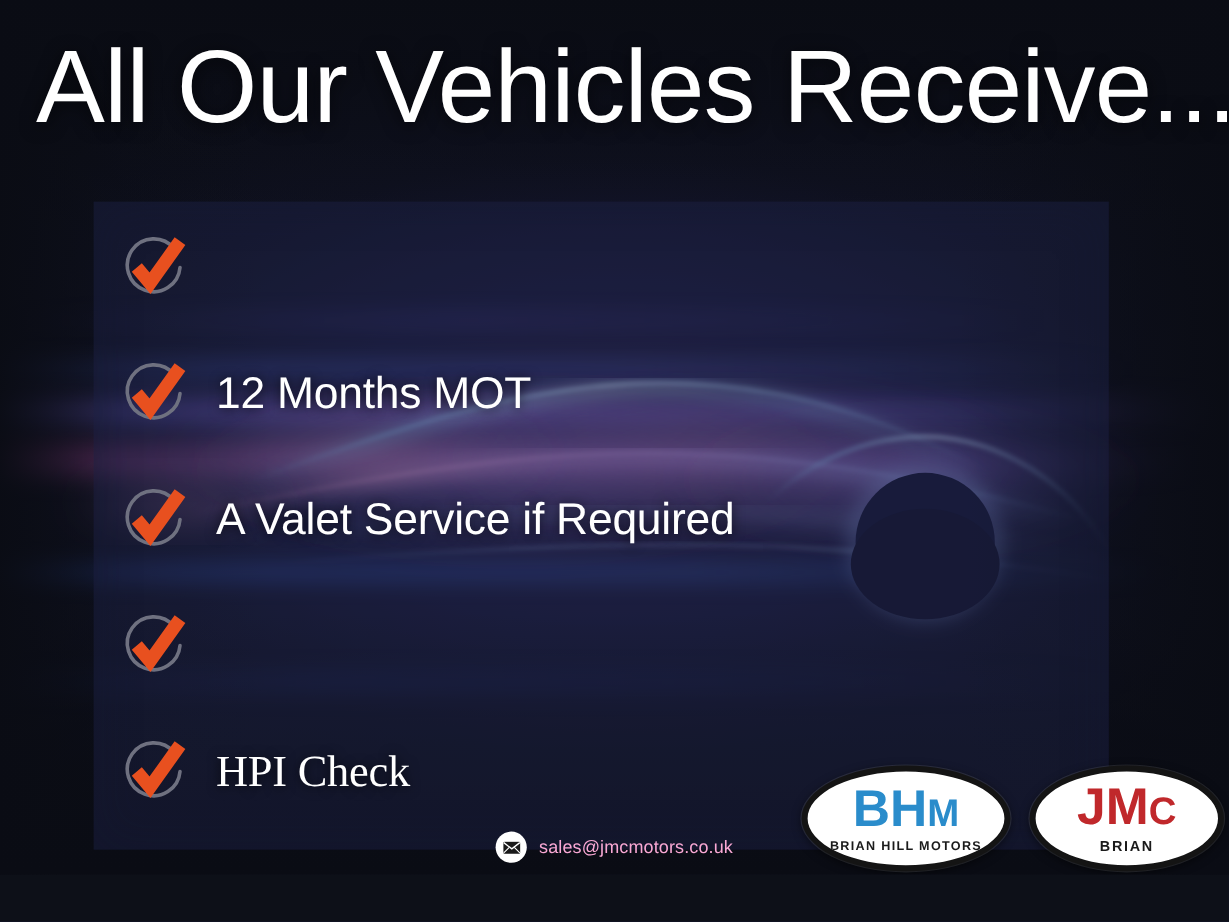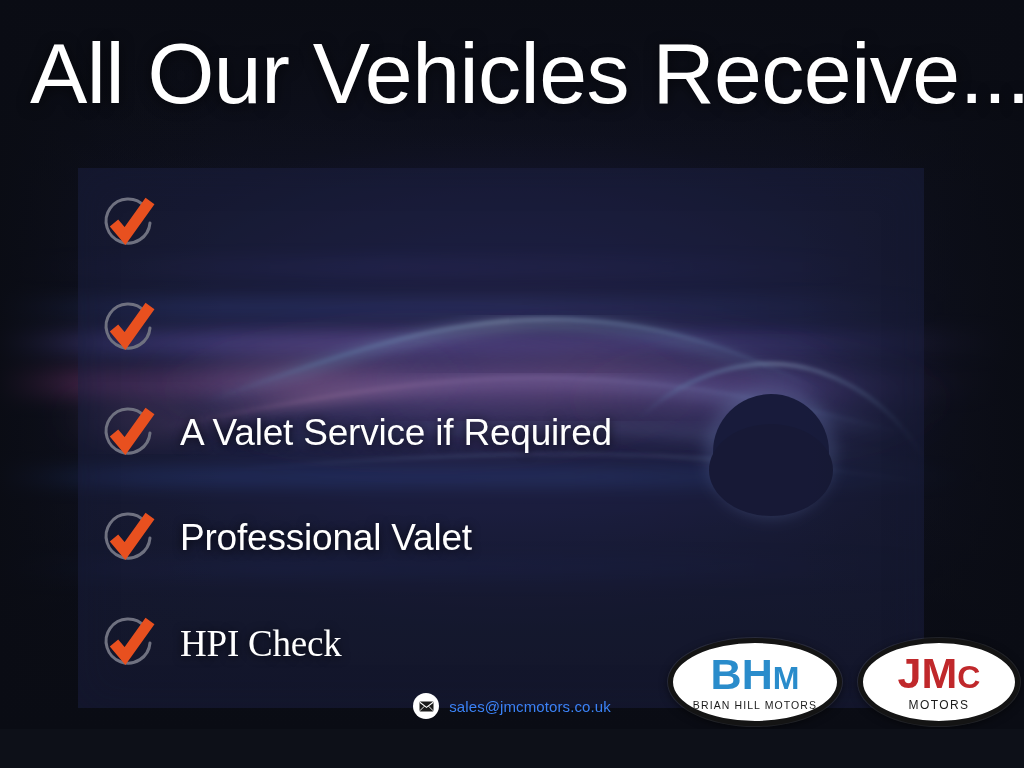--- a/index.html
+++ b/index.html
@@ -180,21 +180,21 @@
   }
   .logo-letters .big { font-size: 43px; }
   .logo-letters .sml { font-size: 32px; }
 
   .bhm .logo-letters { color: #2a8ccb; }
   .jmc .logo-letters { color: #c0282b; }
 
   .logo-sub {
     margin-top: 3px;
     font-size: 10.5px;
-    font-weight: 400;
+    font-weight: 700;
     letter-spacing: 1.1px;
     color: #1b1b1b;
   }
   .jmc .logo-sub { font-size: 12px; letter-spacing: 1.4px; }
 
   
   .email-bar {
     position: absolute;
     left: 0;
     right: 0;
@@ -208,21 +208,21 @@
     width: 26px;
     height: 26px;
     border-radius: 50%;
     background: #ffffff;
     display: flex;
     align-items: center;
     justify-content: center;
     flex: 0 0 26px;
   }
   .email-text {
-    color: #3b82f6;
+    color: #f9a8d4;
     font-size: 15px;
     letter-spacing: 0.1px;
   }
 </style>
 </head>
 <body>
 
 <div id="stage">
 
   <div class="bg-base"></div>
@@ -324,40 +324,40 @@
       </span>
     </li>
 
     <li class="feature-item i1">
       <span class="check-badge">
         <svg width="62" height="62" viewBox="0 0 62 62">
           <path d="M47 15 A22 22 0 1 0 52 31" fill="none" stroke="#6f7180" stroke-width="3" stroke-linecap="round"></path>
           <path d="M16 31 L27 44 L52 9" fill="none" stroke="#E8501F" stroke-width="11" stroke-linecap="butt" stroke-linejoin="miter"></path>
         </svg>
       </span>
+      <span class="feature-label">12 Months MOT</span>
     </li>
 
     <li class="feature-item i2">
       <span class="check-badge">
         <svg width="62" height="62" viewBox="0 0 62 62">
           <path d="M47 15 A22 22 0 1 0 52 31" fill="none" stroke="#6f7180" stroke-width="3" stroke-linecap="round"></path>
           <path d="M16 31 L27 44 L52 9" fill="none" stroke="#E8501F" stroke-width="11" stroke-linecap="butt" stroke-linejoin="miter"></path>
         </svg>
       </span>
       <span class="feature-label">A Valet Service if Required</span>
     </li>
 
     <li class="feature-item i3">
       <span class="check-badge">
         <svg width="62" height="62" viewBox="0 0 62 62">
           <path d="M47 15 A22 22 0 1 0 52 31" fill="none" stroke="#6f7180" stroke-width="3" stroke-linecap="round"></path>
           <path d="M16 31 L27 44 L52 9" fill="none" stroke="#E8501F" stroke-width="11" stroke-linecap="butt" stroke-linejoin="miter"></path>
         </svg>
       </span>
-      <span class="feature-label">Professional Valet</span>
     </li>
 
     <li class="feature-item i4">
       <span class="check-badge">
         <svg width="62" height="62" viewBox="0 0 62 62">
           <path d="M47 15 A22 22 0 1 0 52 31" fill="none" stroke="#6f7180" stroke-width="3" stroke-linecap="round"></path>
           <path d="M16 31 L27 44 L52 9" fill="none" stroke="#E8501F" stroke-width="11" stroke-linecap="butt" stroke-linejoin="miter"></path>
         </svg>
       </span>
       <span class="feature-label">HPI Check</span>
@@ -375,21 +375,21 @@
       </div>
       <div class="logo-sub">BRIAN HILL MOTORS</div>
     </div>
 
     <div class="logo-oval jmc">
       <div class="logo-letters">
         <span class="big">J</span>
         <span class="big">M</span>
         <span class="sml">C</span>
       </div>
-      <div class="logo-sub">MOTORS</div>
+      <div class="logo-sub">BRIAN</div>
     </div>
 
   </div>
 
   <div class="email-bar">
     <span class="mail-icon">
       <svg width="15" height="11" viewBox="0 0 15 11">
         <rect x="0.5" y="0.5" width="14" height="10" rx="1" fill="#1a1a1a"></rect>
         <path d="M0.8 1.2 L7.5 6.4 L14.2 1.2" fill="none" stroke="#ffffff" stroke-width="1.1"></path>
         <path d="M0.8 9.8 L5.4 5.2 M14.2 9.8 L9.6 5.2" fill="none" stroke="#ffffff" stroke-width="0.9"></path>

